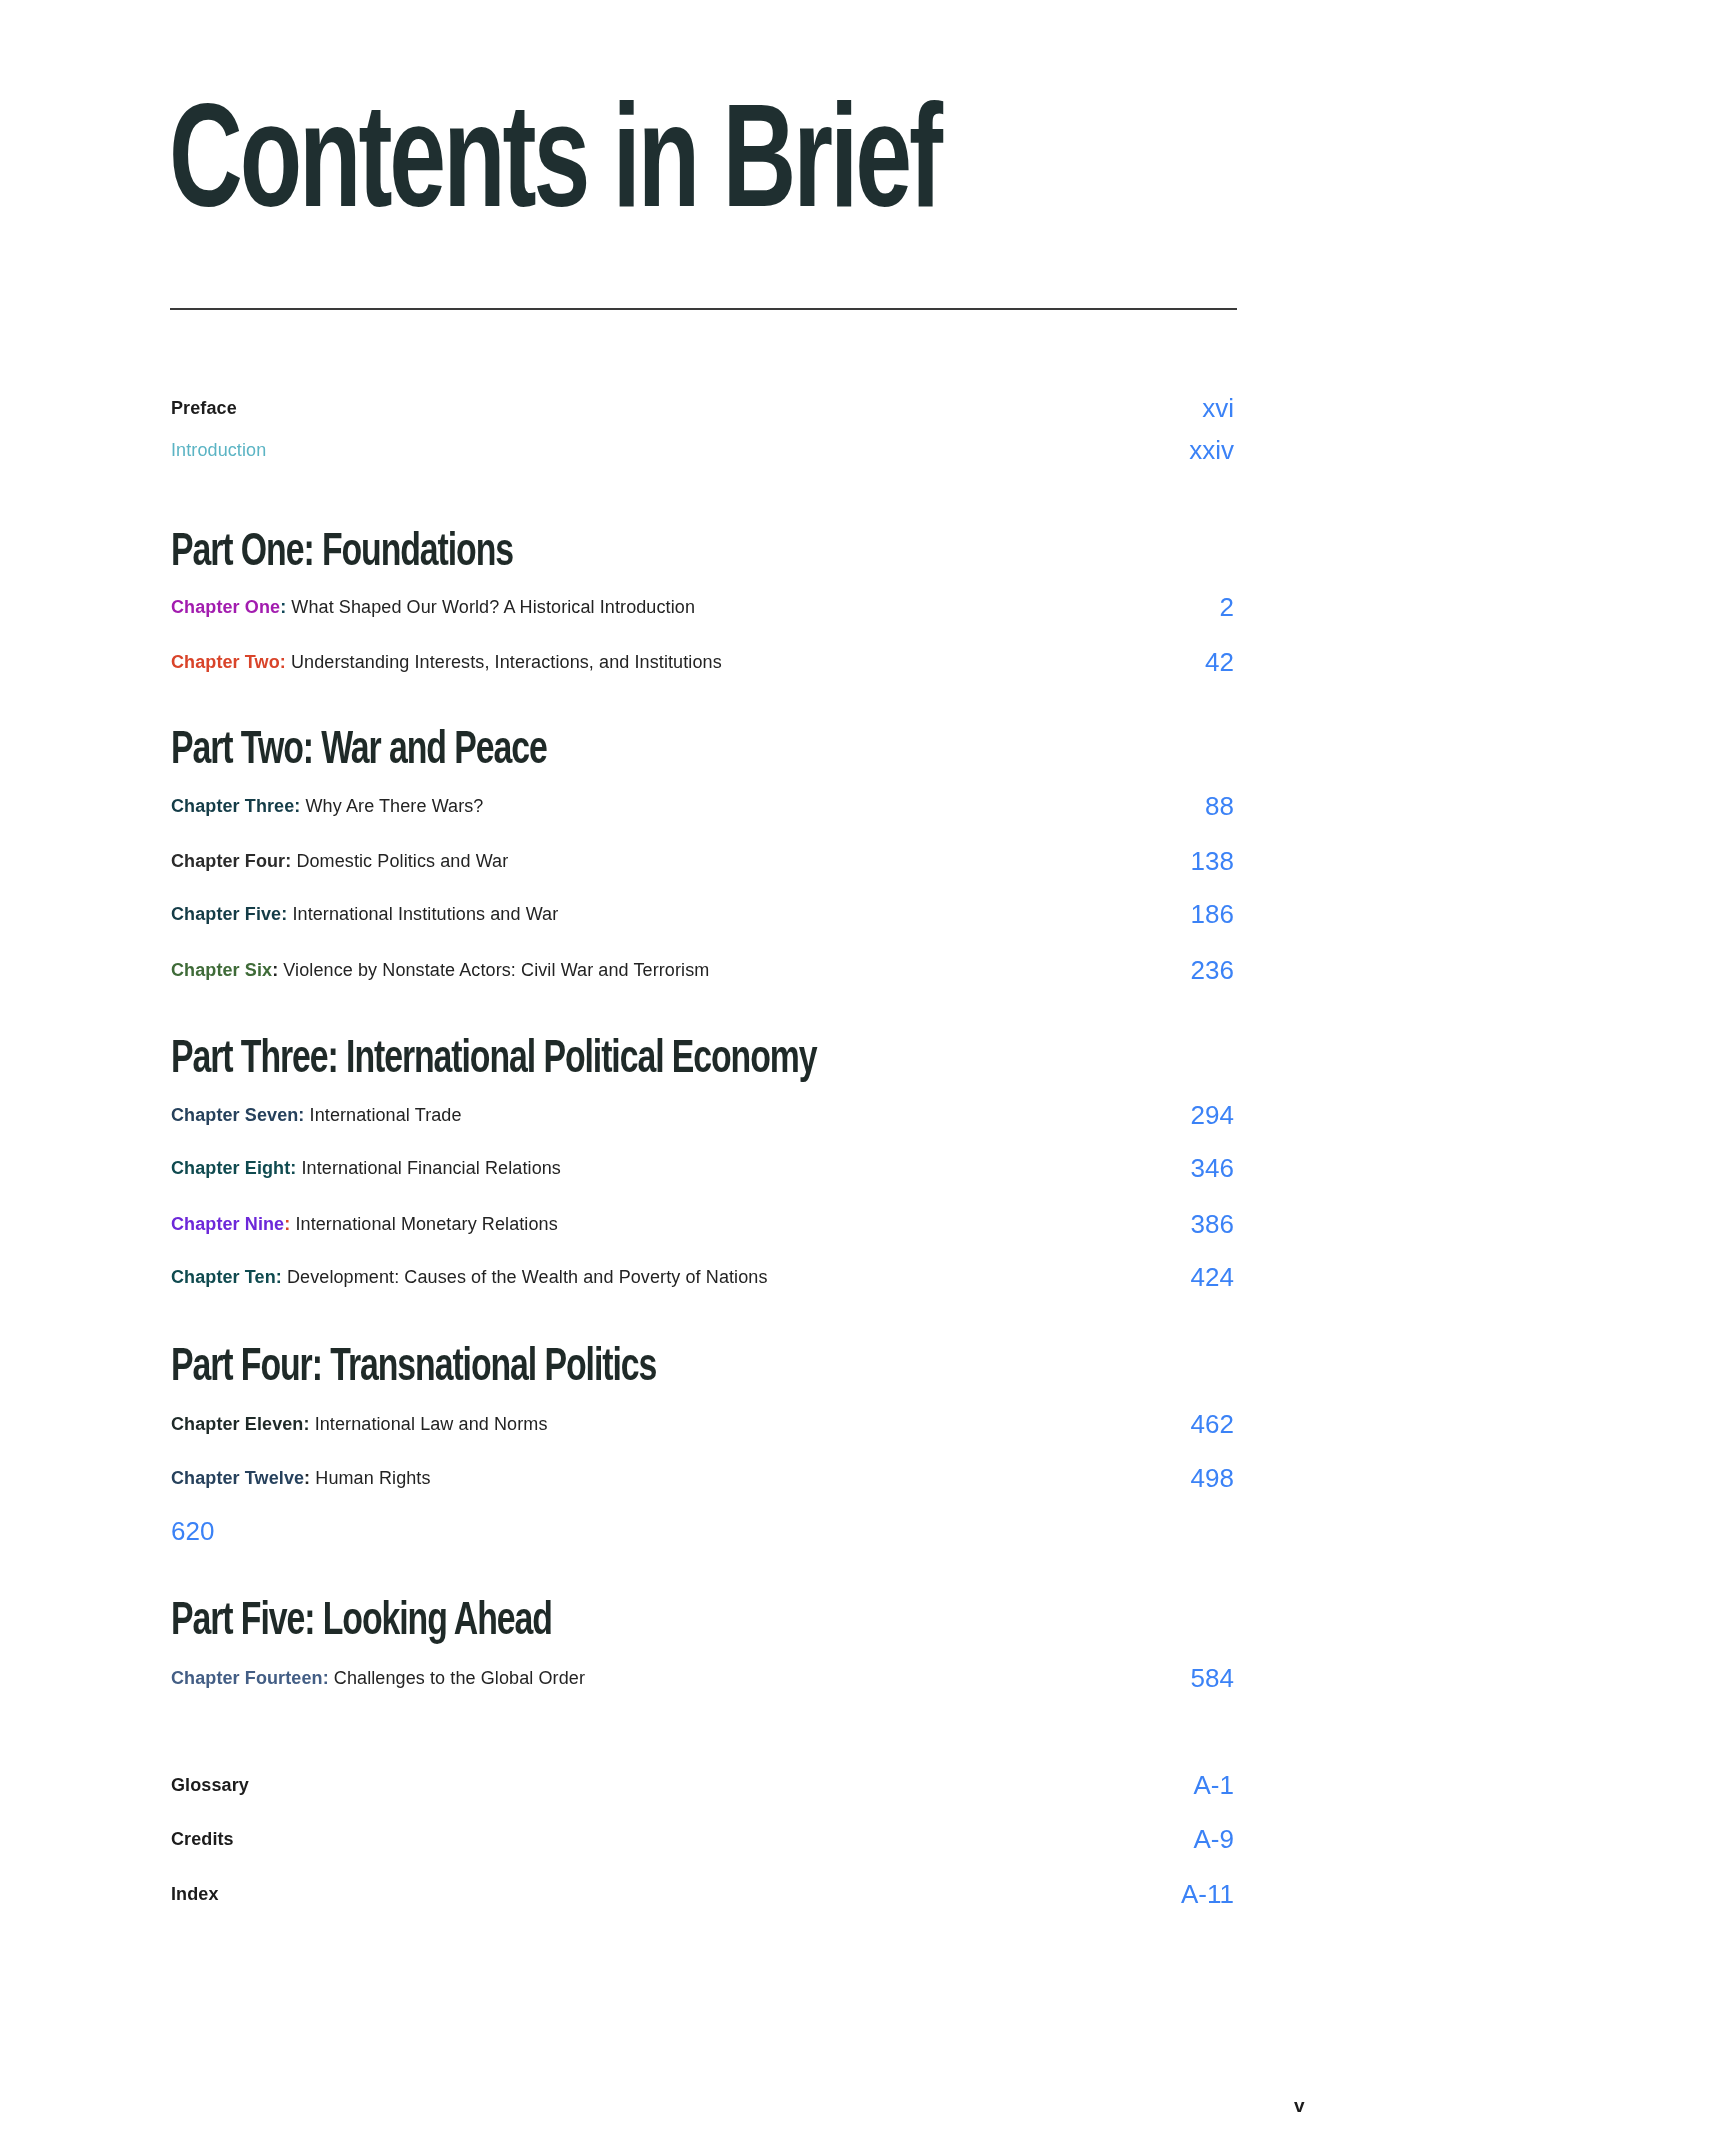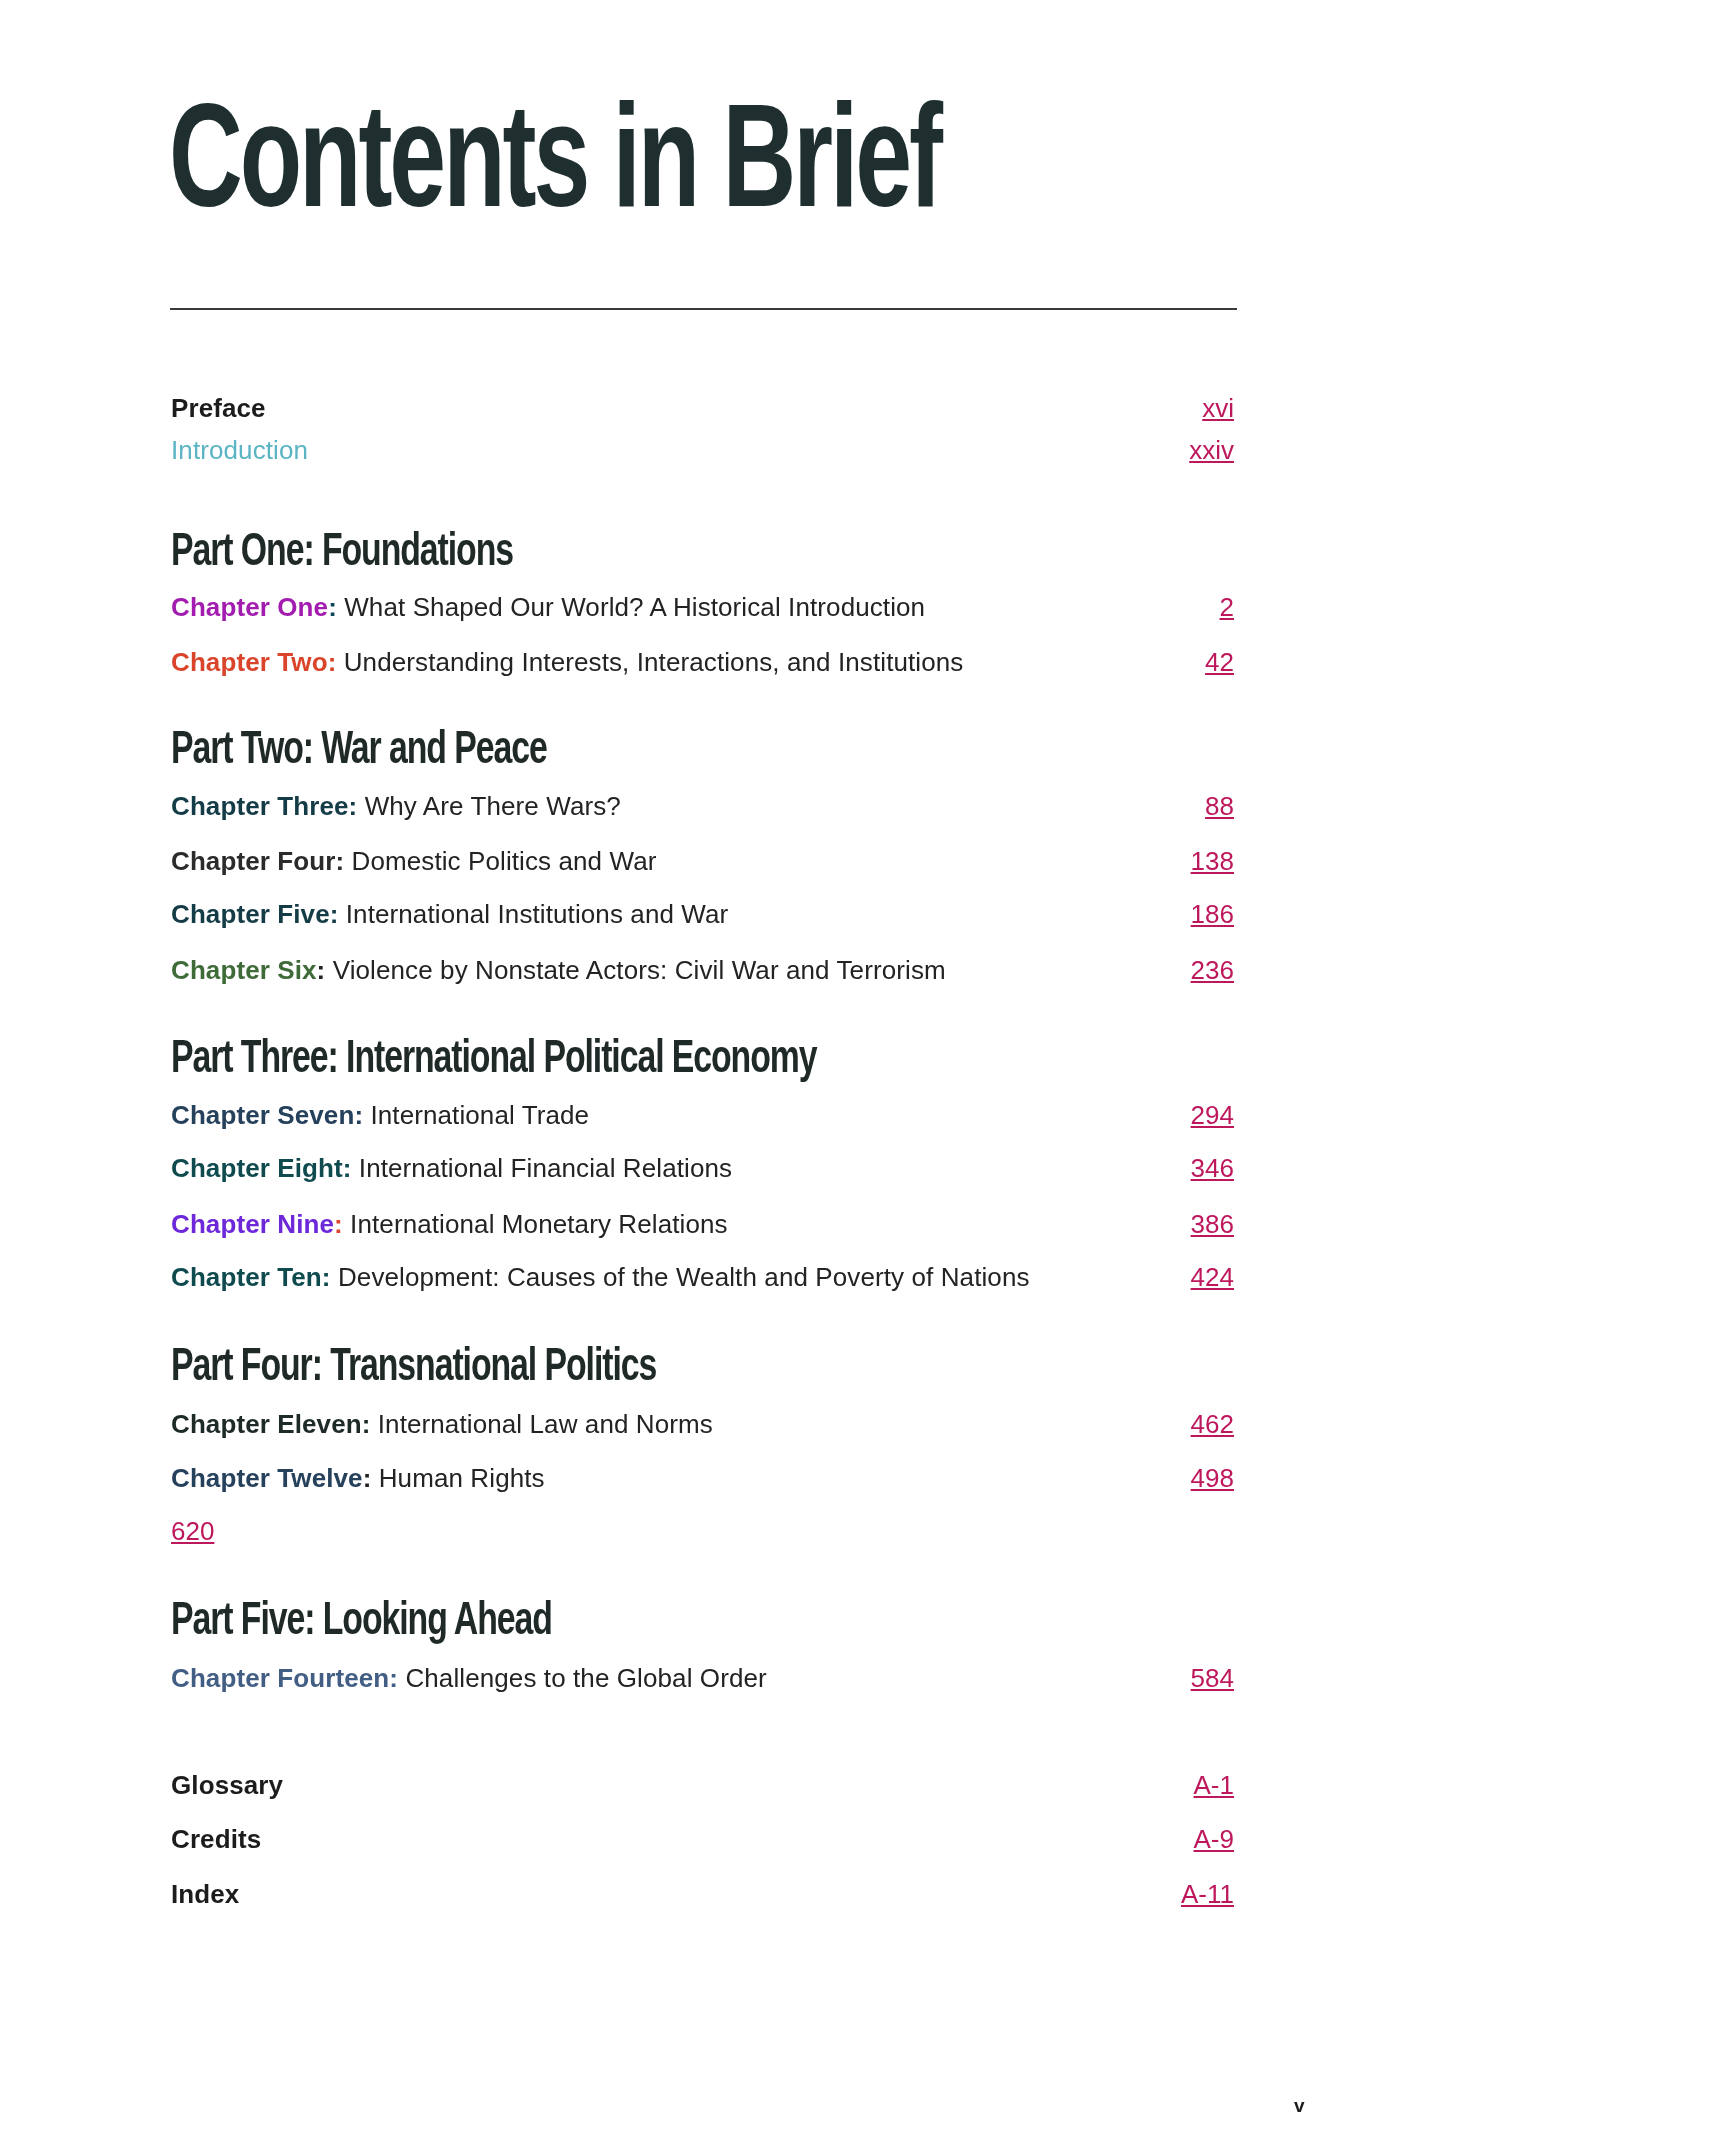--- a/index.html
+++ b/index.html
@@ -7,24 +7,24 @@
          font-family: "Liberation Sans", sans-serif; color: #232323; }
   .page-title { position: absolute; left: 169px; top: 82px; margin: 0;
                 font-family: "Liberation Sans", sans-serif; font-weight: bold;
                 font-size: 146px; line-height: 147px; color: #1f2f30;
                 letter-spacing: -4.4px; transform: scaleX(0.70); transform-origin: left top;
                 white-space: nowrap; }
   .rule { position: absolute; left: 170px; top: 308px; width: 1067px; height: 2.2px; background: #3a3a3a; }
   .toc { position: absolute; left: 0; top: 0; width: 1711px; height: 2151px; }
   .row { position: absolute; left: 171px; width: 1063px; height: 37px;
          display: flex; align-items: center; justify-content: space-between; }
-  .row .label { font-size: 26px; white-space: nowrap; letter-spacing: 0.1px; text-align: center; }
+  .row .label { font-size: 18px; white-space: nowrap; letter-spacing: 0.1px; text-align: center; }
   .row .label .ch { font-weight: bold; }
   .row .label .colon { font-weight: bold; }
-  .row .page { font-size: 26px; white-space: nowrap; color: #be185d; text-decoration: underline; }
+  .row .page { font-size: 26px; white-space: nowrap; color: #3b82f6; }
   .frontback .label { font-weight: bold; color: #1c1c1c; }
   .part { position: absolute; left: 171px; margin: 0; font-weight: bold;
           font-size: 47px; line-height: 52px; color: #1f2a28; white-space: nowrap;
           letter-spacing: -1.5px; transform: scaleX(0.72); transform-origin: left center; }
   .folio { position: absolute; left: 1294px; top: 2095px; font-weight: bold; font-size: 19px; color: #1c1c1c; }
 </style>
 </head>
 <body>
 
 <h1 class="page-title">Contents in Brief</h1>

